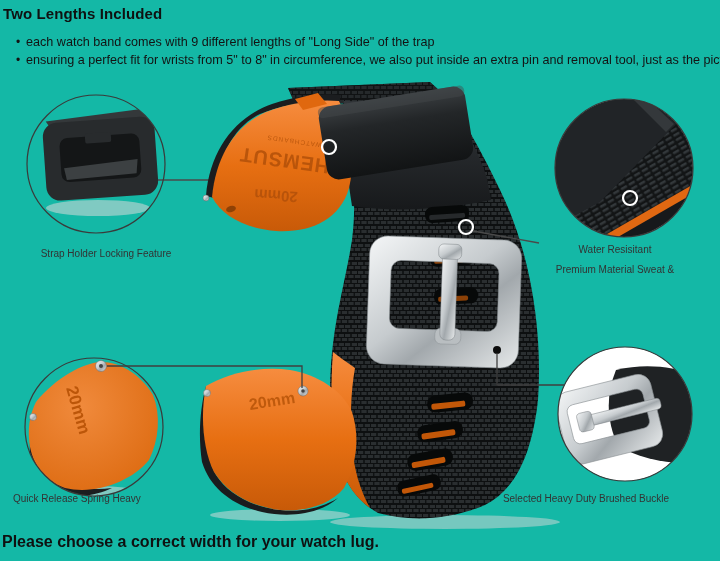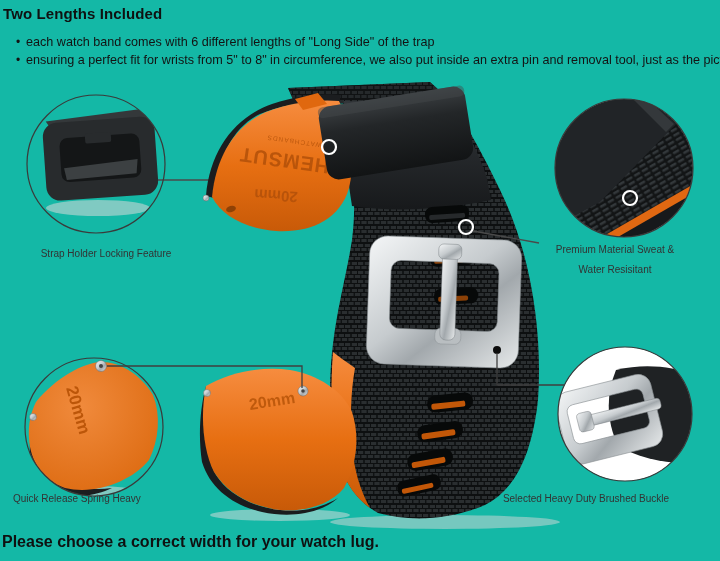--- a/index.html
+++ b/index.html
@@ -25,33 +25,33 @@
 </head>
 <body>
 
 <div id="canvas">
 
   <div class="abs heading">Two Lengths Included</div>
 
   <ul class="abs bullets">
     <li>
       <span class="dot">•</span>
-      <span>each watch band comes with 6 different lengths of "Long Side" of the trap</span>
+      <span>each watch band comes with 9 different lengths of "Long Side" of the trap</span>
     </li>
     <li>
       <span class="dot">•</span>
       <span>ensuring a perfect fit for wrists from 5" to 8" in circumference, we also put inside an extra pin and removal tool, just as the picture shows.</span>
     </li>
   </ul>
 
   <div class="abs callout-label" style="left:8px;top:244px;width:196px;">Strap Holder Locking Feature</div>
 
   <div class="abs callout-label" style="left:522px;top:240px;width:186px;">
+    <div>Water Resisitant</div>
     <div>Premium Material Sweat &amp;</div>
-    <div>Water Resisitant</div>
   </div>
 
   <div class="abs callout-label" style="left:13px;top:489px;">Quick Release Spring Heavy</div>
 
   <div class="abs callout-label" style="left:472px;top:489px;width:228px;">Selected Heavy Duty Brushed Buckle</div>
 
   <div class="abs footer-note">Please choose a correct width for your watch lug.</div>
 
   <svg class="abs" style="left:0;top:0;" width="720" height="561" viewBox="0 0 720 561">
     <defs>

